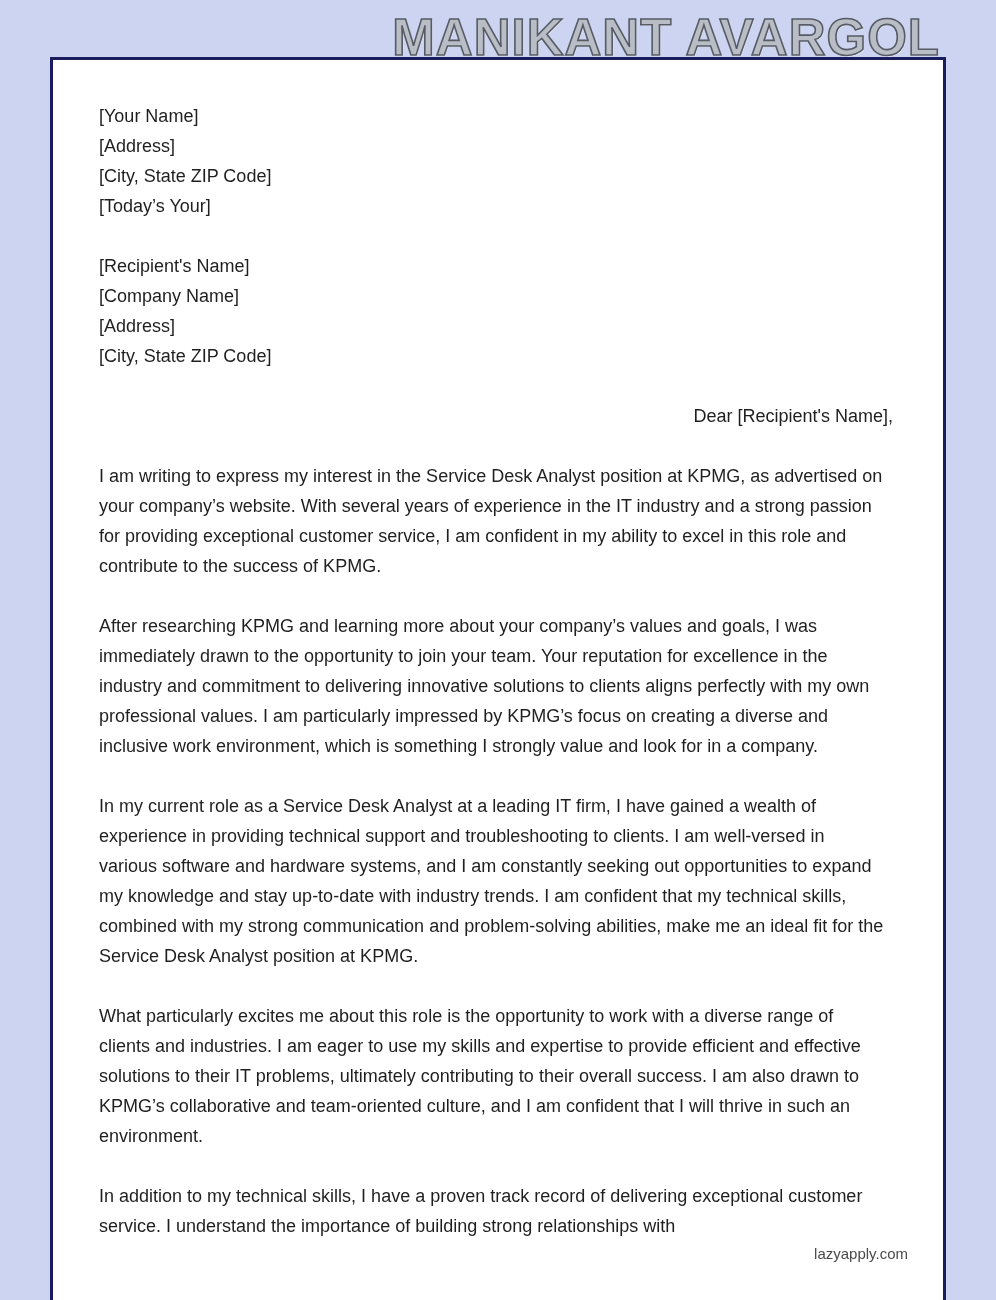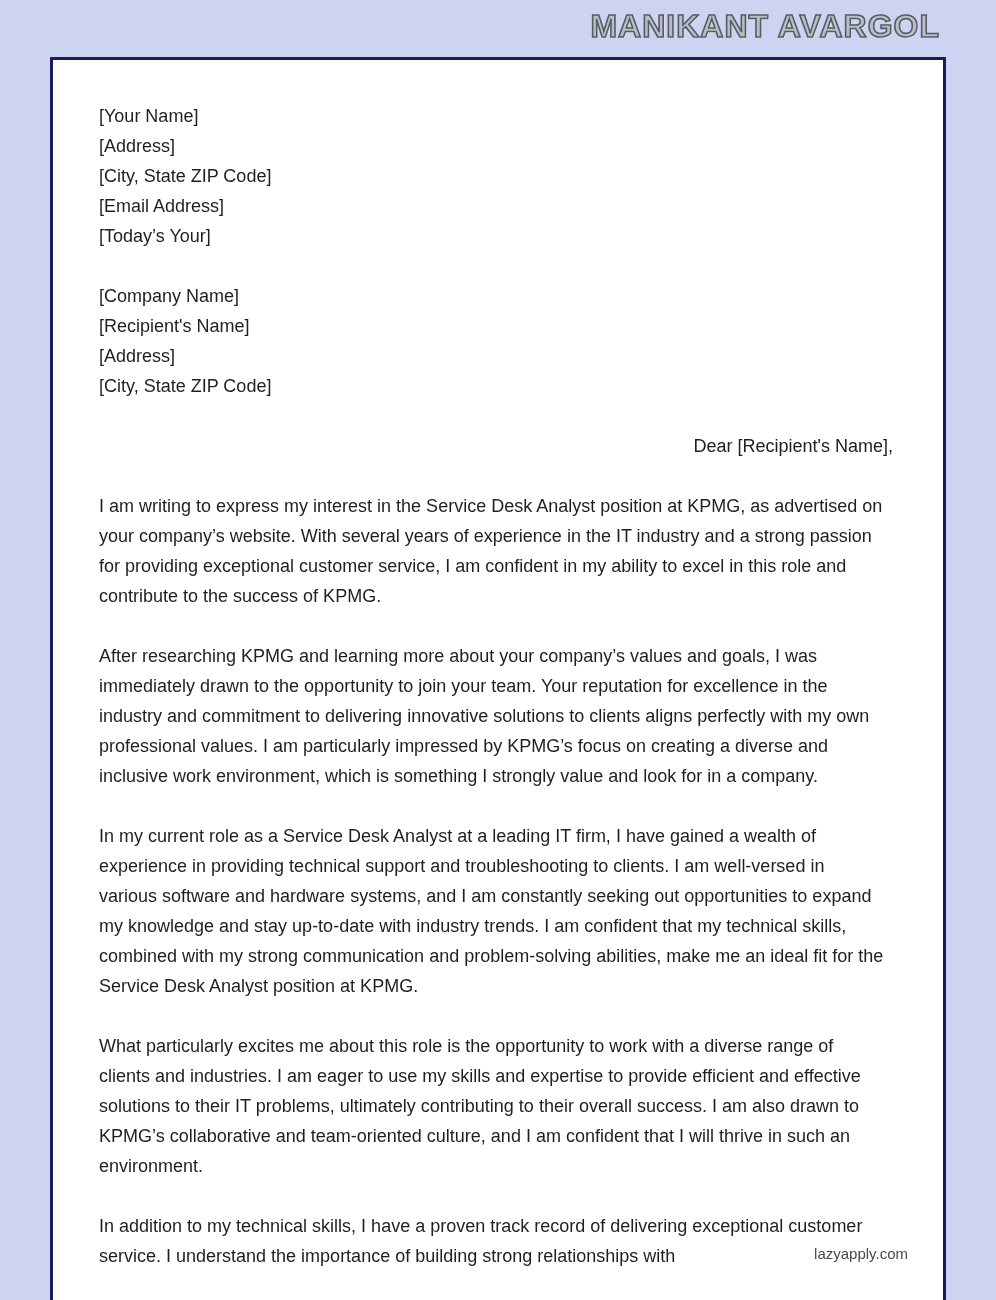--- a/index.html
+++ b/index.html
@@ -16,21 +16,21 @@
     font-family: "Liberation Sans", "DejaVu Sans", sans-serif;
   }
   .page-header {
     position: absolute;
     top: 8px;
     left: 0;
     right: 56px;
     text-align: right;
   }
   .header-title {
-    font-size: 32px;
+    font-size: 51px;
     font-weight: bold;
     letter-spacing: 1px;
     color: #b9bec6;
     -webkit-text-stroke: 1.6px #565b64;
     text-shadow: 1px 1px 0 rgba(255,255,255,0.7);
     font-family: "Liberation Sans", sans-serif;
     white-space: nowrap;
   }
   .document {
     position: absolute;
@@ -72,27 +72,26 @@
   <span class="header-title">MANIKANT AVARGOL</span>
 </div>
 
 <div class="document">
   <div class="document-inner">
 
     <div class="addr-block">
       <div class="addr-line">[Your Name]</div>
       <div class="addr-line">[Address]</div>
       <div class="addr-line">[City, State ZIP Code]</div>
-      <div class="addr-line">[Email Address]</div>
       <div class="addr-line">[Today’s Your]</div>
     </div>
 
     <div class="addr-block">
+      <div class="addr-line">[Recipient's Name]</div>
       <div class="addr-line">[Company Name]</div>
-      <div class="addr-line">[Recipient's Name]</div>
       <div class="addr-line">[Address]</div>
       <div class="addr-line">[City, State ZIP Code]</div>
     </div>
 
     <div class="salutation">Dear [Recipient's Name],</div>
 
     <p class="letter-paragraph">I am writing to express my interest in the Service Desk Analyst position at KPMG, as advertised on your company’s website. With several years of experience in the IT industry and a strong passion for providing exceptional customer service, I am confident in my ability to excel in this role and contribute to the success of KPMG.</p>
     <p class="letter-paragraph">After researching KPMG and learning more about your company’s values and goals, I was immediately drawn to the opportunity to join your team. Your reputation for excellence in the industry and commitment to delivering innovative solutions to clients aligns perfectly with my own professional values. I am particularly impressed by KPMG’s focus on creating a diverse and inclusive work environment, which is something I strongly value and look for in a company.</p>
     <p class="letter-paragraph">In my current role as a Service Desk Analyst at a leading IT firm, I have gained a wealth of experience in providing technical support and troubleshooting to clients. I am well-versed in various software and hardware systems, and I am constantly seeking out opportunities to expand my knowledge and stay up-to-date with industry trends. I am confident that my technical skills, combined with my strong communication and problem-solving abilities, make me an ideal fit for the Service Desk Analyst position at KPMG.</p>
     <p class="letter-paragraph">What particularly excites me about this role is the opportunity to work with a diverse range of clients and industries. I am eager to use my skills and expertise to provide efficient and effective solutions to their IT problems, ultimately contributing to their overall success. I am also drawn to KPMG’s collaborative and team-oriented culture, and I am confident that I will thrive in such an environment.</p>

